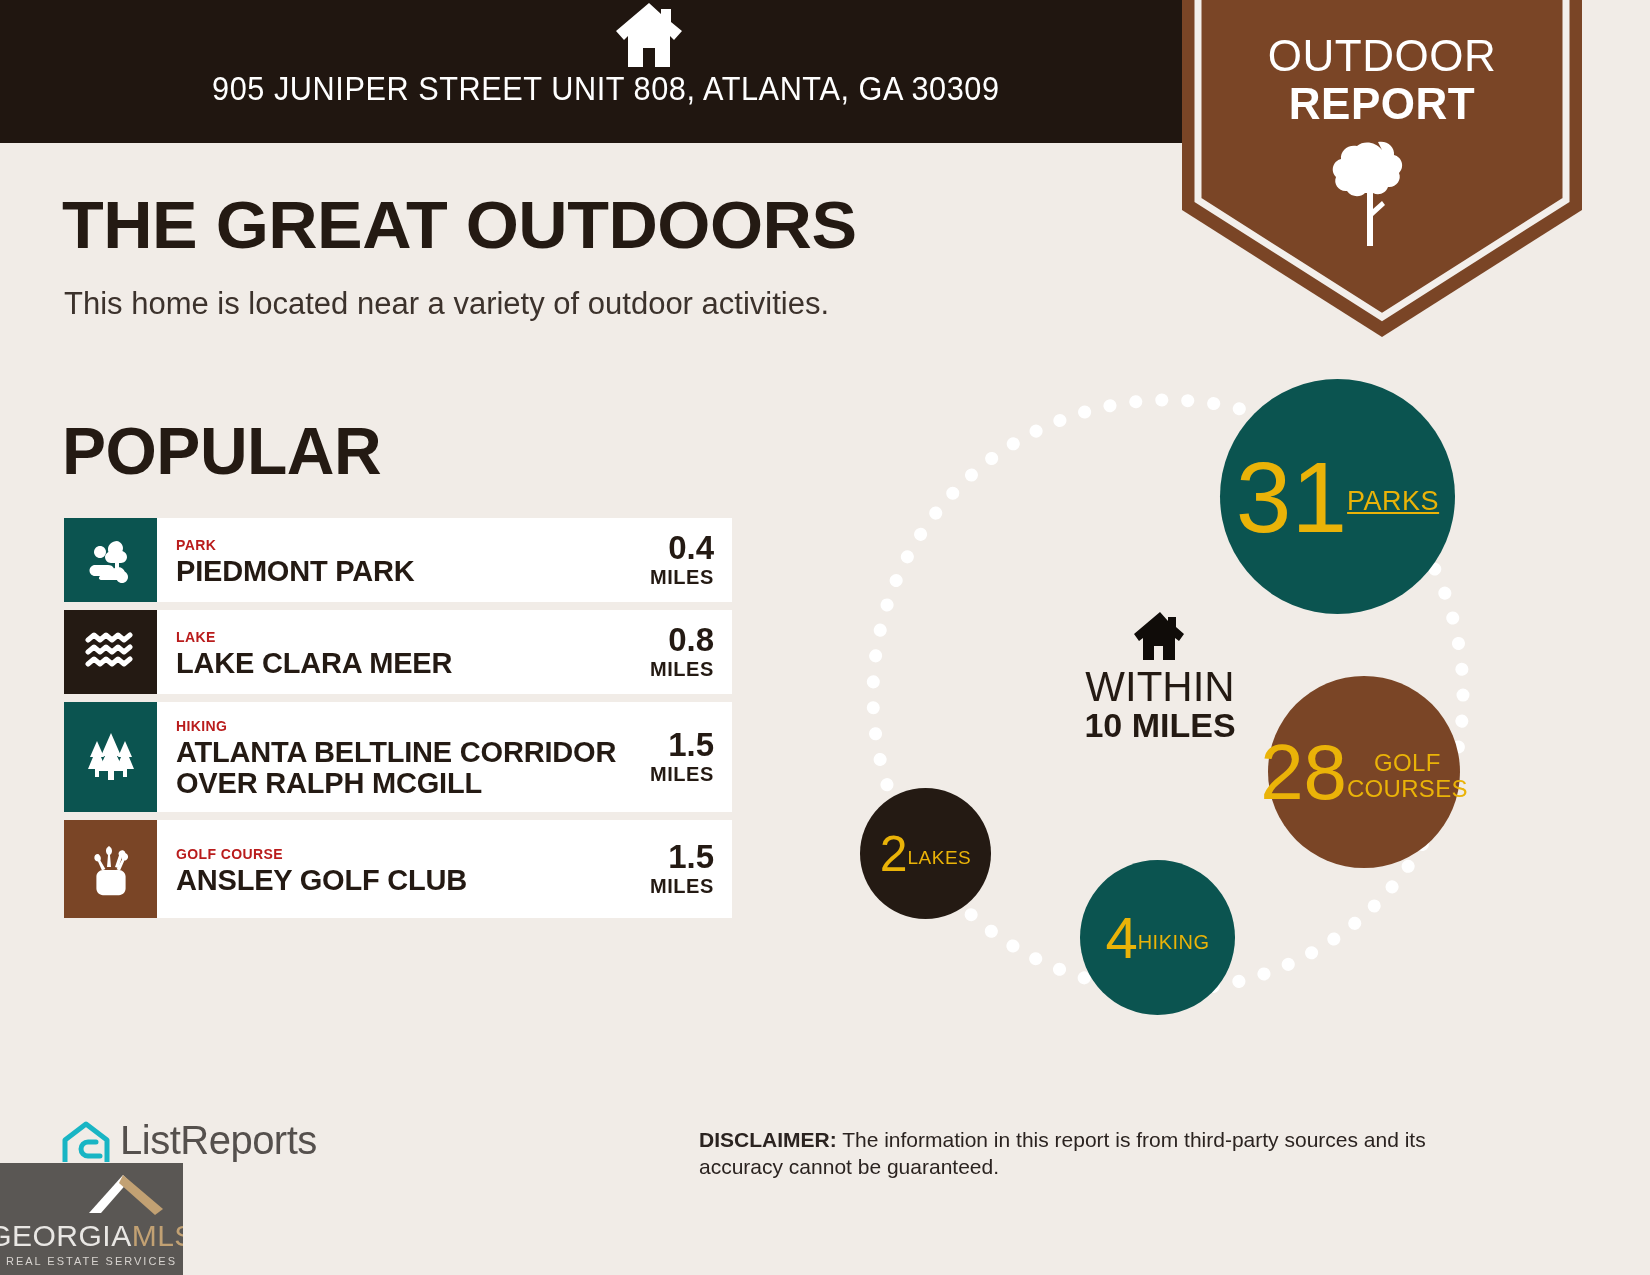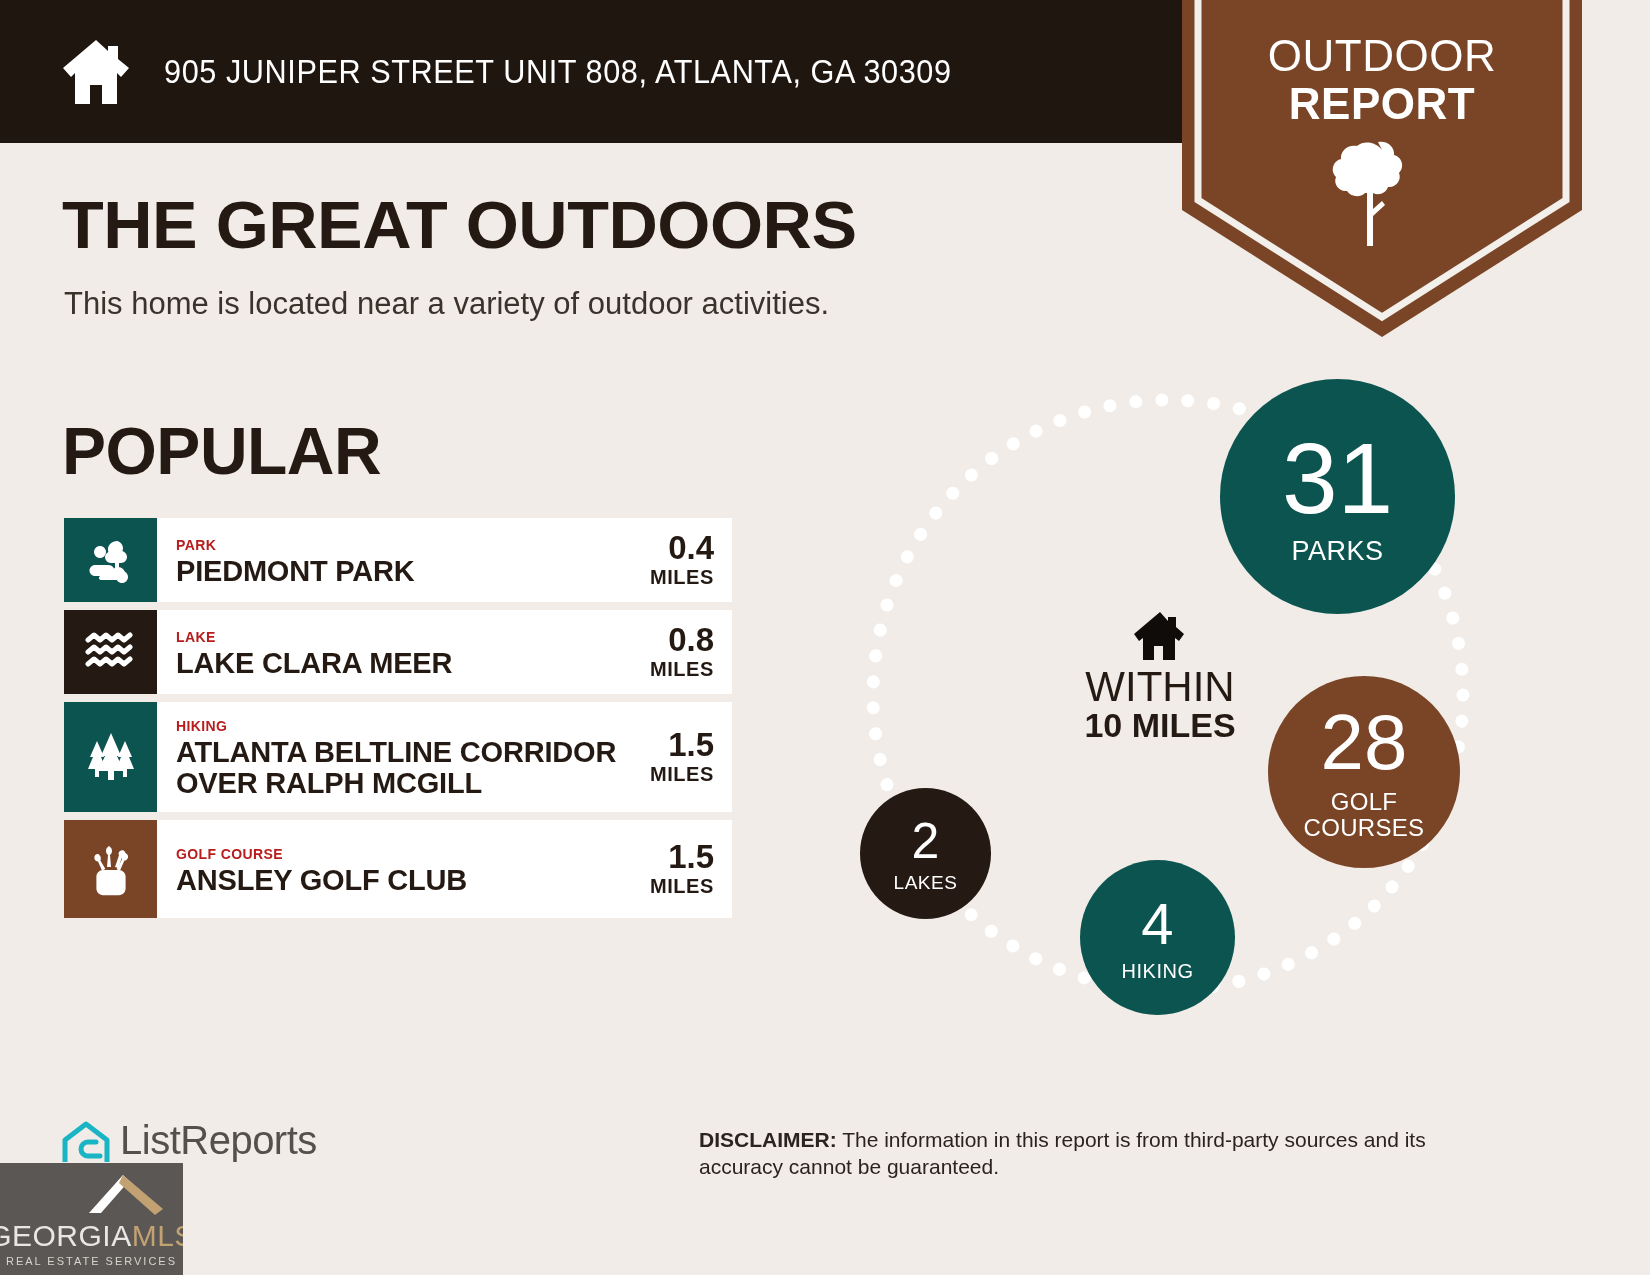--- a/index.html
+++ b/index.html
@@ -10,21 +10,21 @@
     overflow:hidden;
     position:relative;
     color:#231a14;
   }
   .page{position:absolute;inset:0;}
 
   
   .header{
     position:absolute;left:0;top:0;width:1240px;height:143px;
     background:#201610;
-    display:flex;align-items:center;
+    display:flex;align-items:center;flex-direction:column;
   }
   .header-house{margin-left:58px;width:76px;height:70px;display:block;}
   .header-addr{
     margin-left:30px;color:#ffffff;font-size:33px;letter-spacing:.6px;
     font-weight:400;white-space:nowrap;
     font-family:"Liberation Sans Narrow","Liberation Sans",sans-serif;
     transform:scaleX(.93);transform-origin:left center;
   }
 
   
@@ -81,29 +81,29 @@
   }
   .dist{text-align:right;min-width:96px;}
   .dist .v{font-size:33px;font-weight:700;line-height:33px;color:#241a13;}
   .dist .u{font-size:20px;font-weight:700;letter-spacing:.6px;color:#241a13;margin-top:2px;}
 
   
   .diagram{position:absolute;left:820px;top:350px;width:700px;height:700px;}
   .dots{position:absolute;left:0;top:0;width:700px;height:700px;}
   .bubble{
     position:absolute;border-radius:50%;
-    display:flex;flex-direction:column;align-items:center;justify-content:center;
-    color:#ffffff;text-align:center;line-height:1;
+    display:flex;align-items:center;justify-content:center;
+    color:#eab308;text-align:center;line-height:1;
   }
   .bubble .num{font-weight:300;}
   .bubble .lbl{font-weight:400;}
 
   .b-parks{left:400px;top:29px;width:235px;height:235px;background:#0b5450;}
   .b-parks .num{font-size:100px;}
-  .b-parks .lbl{font-size:27px;margin-top:10px;letter-spacing:.5px;}
+  .b-parks .lbl{font-size:27px;margin-top:10px;letter-spacing:.5px;text-decoration:underline;}
 
   .b-golf{left:448px;top:326px;width:192px;height:192px;background:#7a4526;}
   .b-golf .num{font-size:78px;}
   .b-golf .lbl{font-size:24px;margin-top:8px;line-height:26px;letter-spacing:.3px;}
 
   .b-hiking{left:260px;top:510px;width:155px;height:155px;background:#0b5450;}
   .b-hiking .num{font-size:58px;}
   .b-hiking .lbl{font-size:20px;margin-top:8px;letter-spacing:.5px;}
 
   .b-lakes{left:40px;top:438px;width:131px;height:131px;background:#241a13;}

